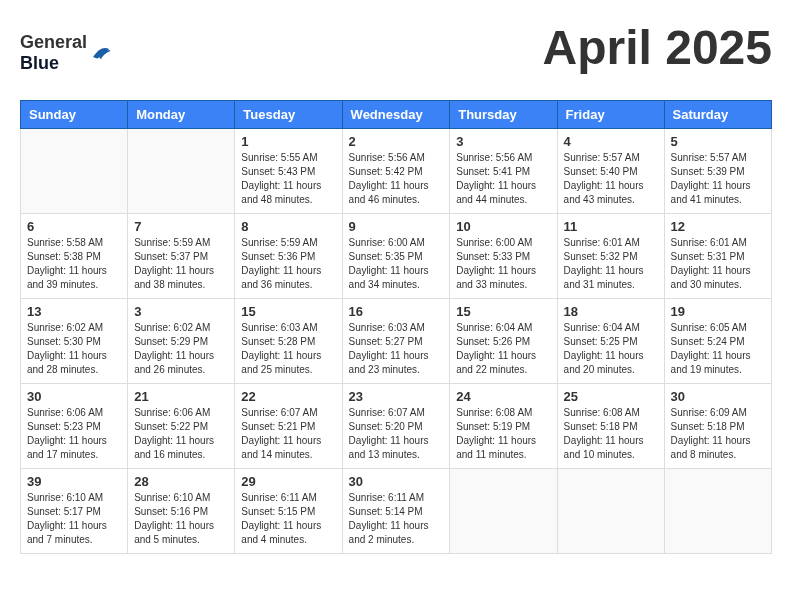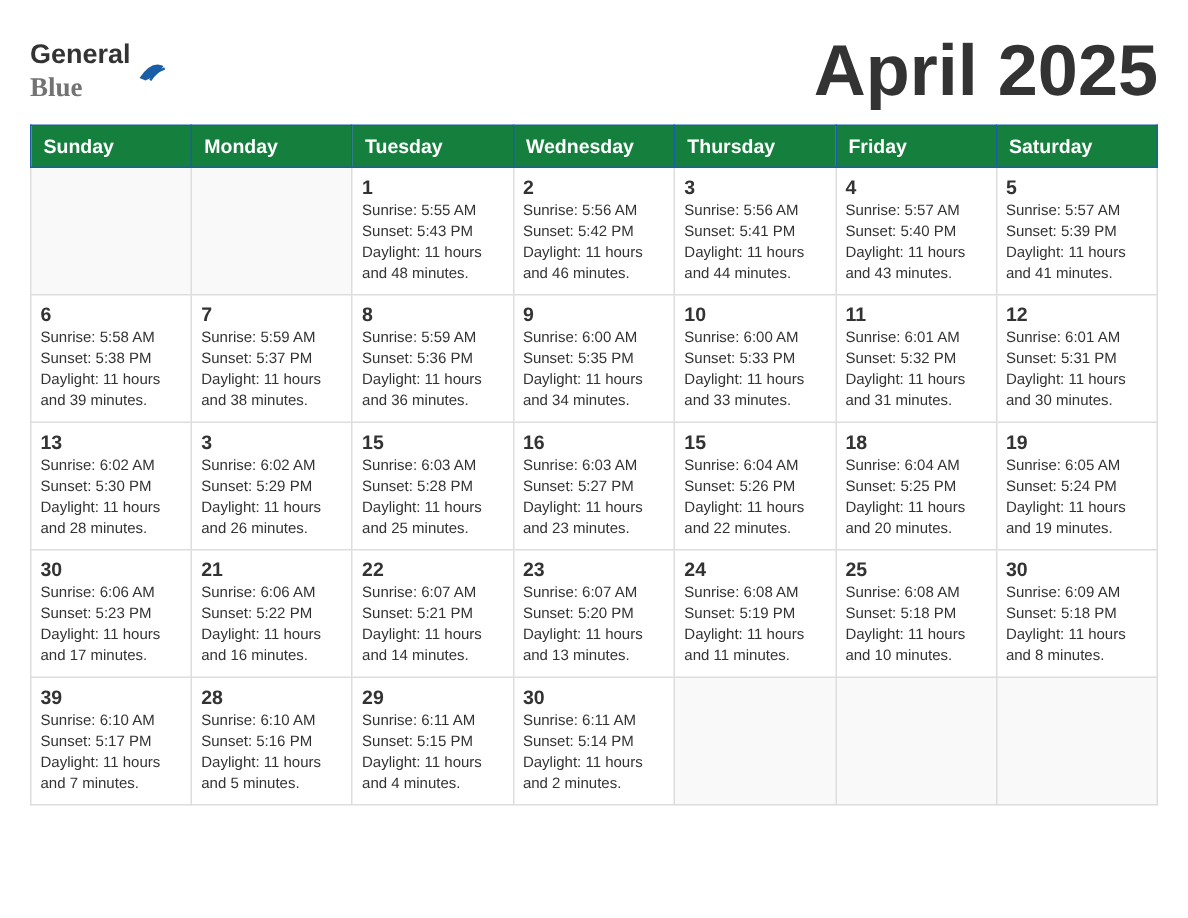--- a/index.html
+++ b/index.html
@@ -6,22 +6,22 @@
     body {
       font-family: Arial, sans-serif;
       background: #fff;
       width: 792px;
       min-height: 612px;
       padding: 20px;
     }
     .header {
       display: flex;
       justify-content: space-between;
-      align-items: center;
-      margin-bottom: 8px;
+      align-items: flex-end;
+      margin-bottom: 25px;
     }
     .logo {
       display: flex;
       align-items: center;
     }
     .logo-text {
       font-size: 18px;
       font-weight: bold;
       color: #333;
       line-height: 1.2;
@@ -45,21 +45,21 @@
     .location {
       font-size: 16px;
       color: #333;
     }
     .calendar {
       width: 100%;
       border-collapse: collapse;
       border: 1px solid #ccc;
     }
     .calendar th {
-      background-color: #15803d;
+      background-color: #3b82f6;
       color: #fff;
       text-align: left;
       padding: 6px 8px;
       font-size: 13px;
       font-weight: bold;
       border: 1px solid #1a5ea8;
     }
     .calendar td {
       vertical-align: top;
       padding: 5px 6px;
@@ -89,21 +89,21 @@
     }
   </style>
 </head>
 <body>
 
 <div class="header">
   <div class="logo">
     <div>
       <div style="display:flex;align-items:center;">
         <span class="logo-text">
-          <span style="color:#333;">General</span><br><span style="color:#737373;font-family:Liberation Serif, serif;">Blue</span>
+          <span style="color:#333;">General</span><br><span style="color:#0f172a;">Blue</span>
         </span>
         <svg class="logo-icon" viewBox="0 0 30 30" xmlns="http://www.w3.org/2000/svg">
           <path d="M5 20 Q15 5 25 10 Q20 18 10 22 Z" fill="#1a5ea8"></path>
           <path d="M14 22 Q18 15 26 12" stroke="#1a5ea8" stroke-width="2" fill="none"></path>
         </svg>
       </div>
     </div>
   </div>
   <div class="title-block">
     <div class="month-title">April 2025</div>

